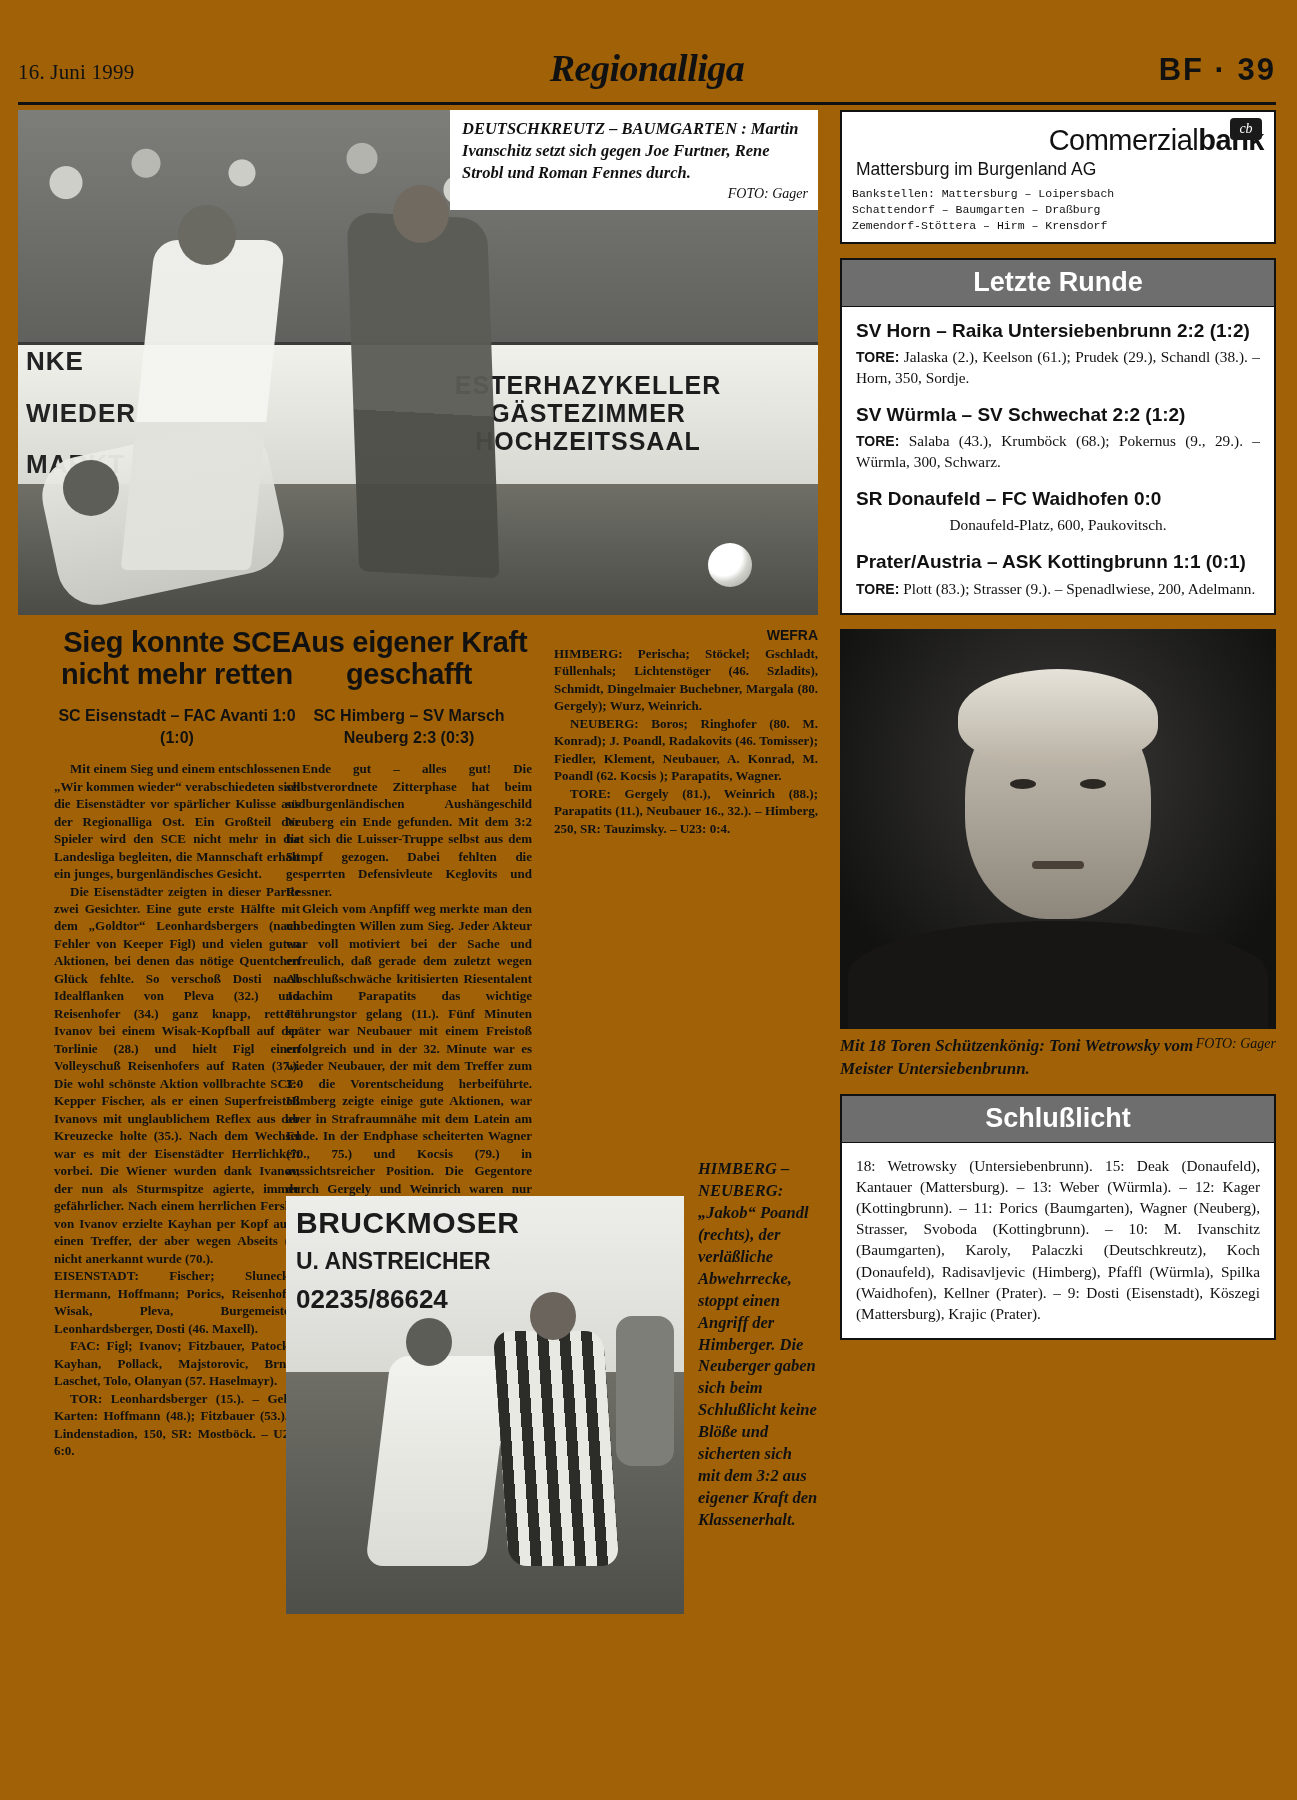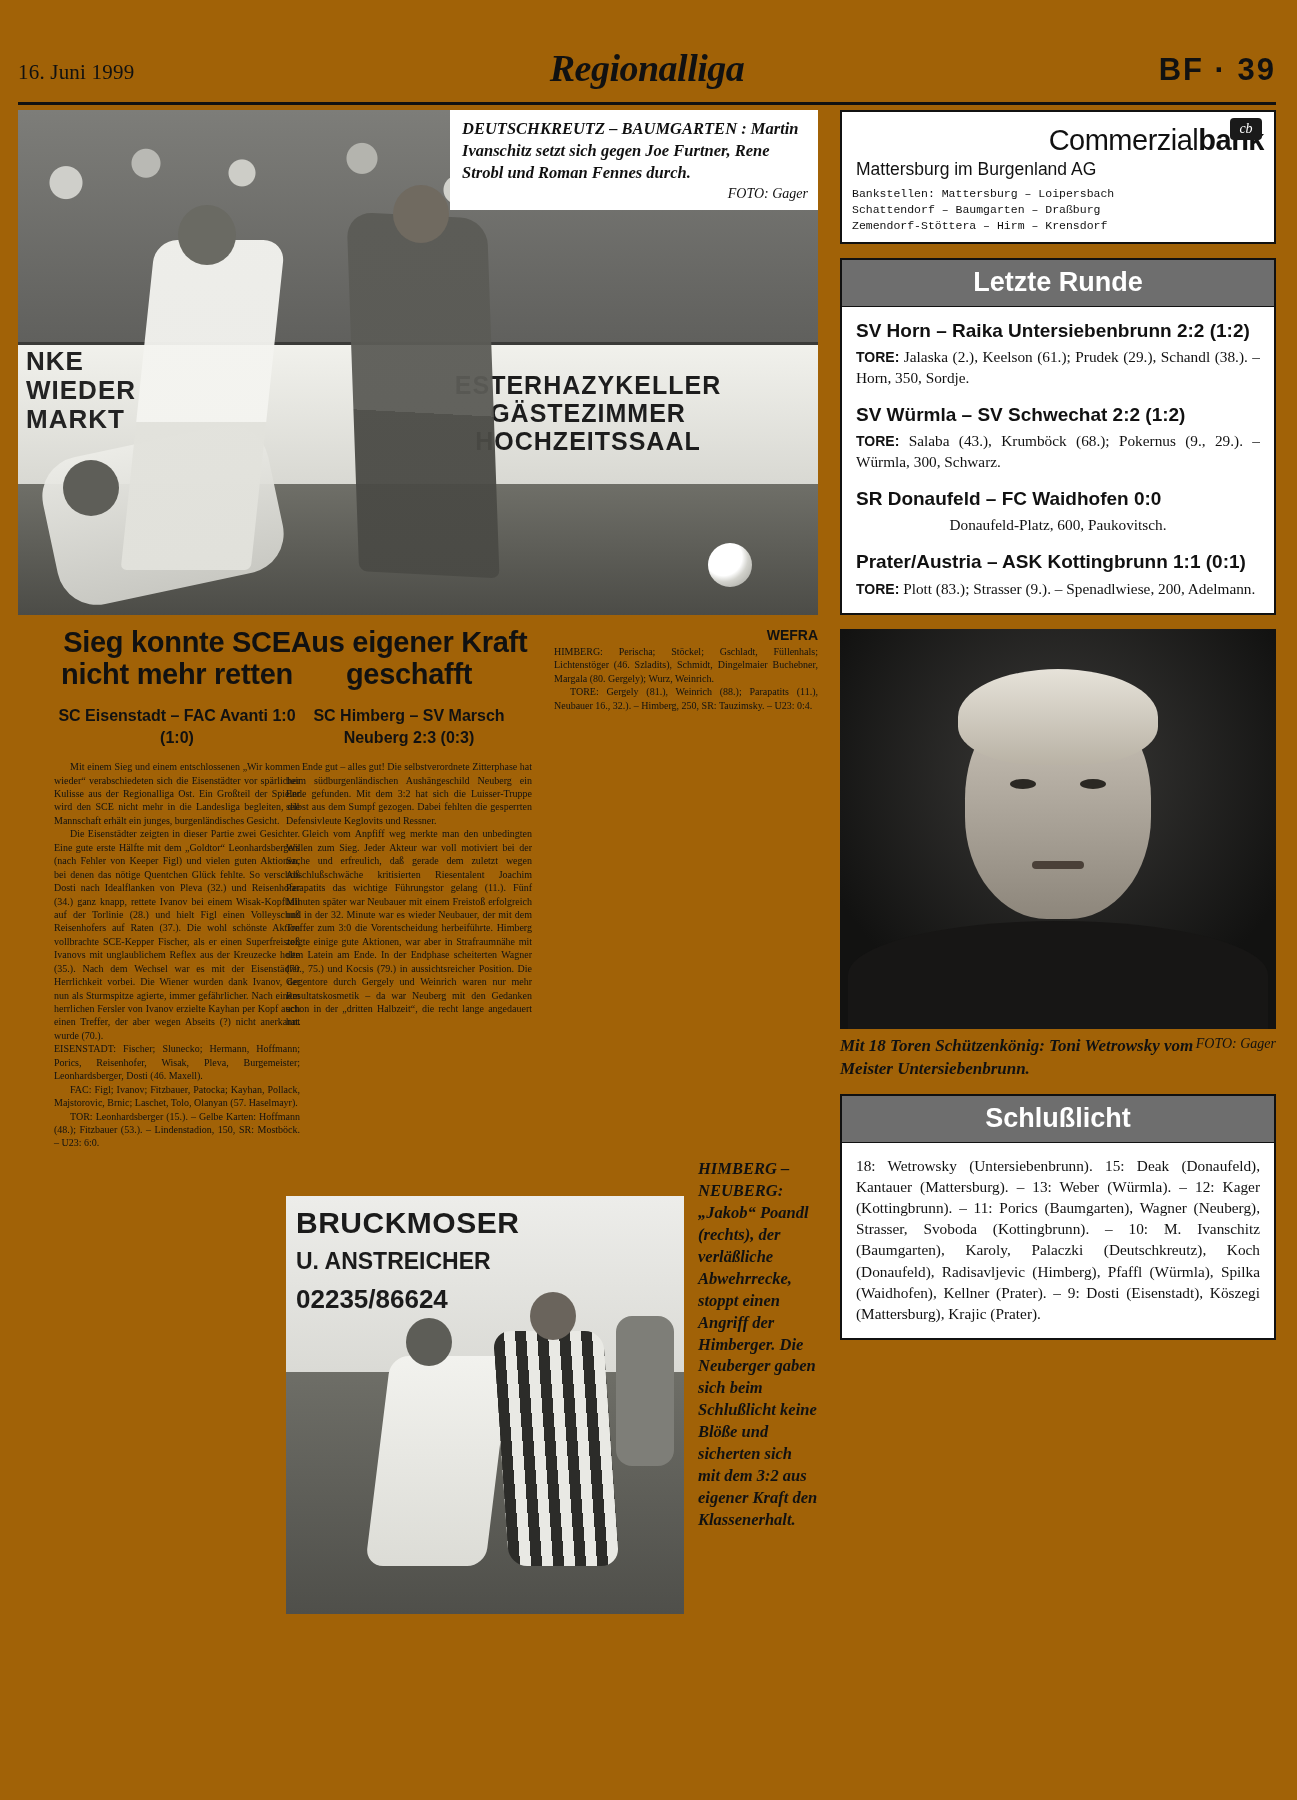--- a/index.html
+++ b/index.html
@@ -124,21 +124,21 @@
       radial-gradient(circle at 71% 31%, #c9c9c3 0 15px, transparent 16px),
       radial-gradient(circle at 83% 26%, #bcbcb6 0 14px, transparent 15px),
       radial-gradient(circle at 92% 33%, #d4d4ce 0 13px, transparent 14px),
       linear-gradient(#7d7d79,#5f5f5c); }
   .ph-board { position:absolute; left:0; top:46%; width:100%; height:28%;
      background:linear-gradient(#f1f1ec,#d8d8d2); border-top:3px solid #3a3a38; border-bottom:3px solid #3a3a38; }
   .ph-board-text { position:absolute; right:6px; top:47%; width:56%; height:26%;
      display:flex; flex-direction:column; justify-content:center; align-items:center;
      font-family:"Liberation Sans", sans-serif; font-weight:bold; font-size:25px; color:#1d1d1d; letter-spacing:1px; line-height:1.12; }
   .ph-board-text2 { position:absolute; left:8px; top:47%; width:40%; height:26%;
-     display:flex; flex-direction:column; justify-content:flex-start; align-items:flex-start;
+     display:flex; flex-direction:column; justify-content:space-between; align-items:flex-start;
      font-family:"Liberation Sans", sans-serif; font-weight:bold; font-size:26px; color:#232323; letter-spacing:1px; line-height:1.1; }
   .ph-pitch { position:absolute; left:0; top:74%; width:100%; height:26%;
      background:linear-gradient(#6f6f68,#4c4c47); }
   .ph-ball { position:absolute; right:66px; bottom:28px; width:44px; height:44px; border-radius:50%;
      background:radial-gradient(circle at 35% 32%, #ffffff 0 45%, #d2d2cc 60%, #9a9a94 100%); }
   .ph-p1 { position:absolute; left:120px; top:130px; width:130px; height:330px;
      background:linear-gradient(#f4f4f0 0 55%, #e2e2dc 55% 100%); transform:skewX(-6deg); border-radius:22px 22px 6px 6px; opacity:.95; }
   .ph-p2 { position:absolute; left:335px; top:105px; width:140px; height:360px;
      background:linear-gradient(#5b5b56 0 55%, #4a4a45 55% 100%); transform:skewX(5deg) rotate(3deg); border-radius:26px 26px 8px 8px; opacity:.95;}
   .ph-p3 { position:absolute; left:30px; top:330px; width:230px; height:150px;
@@ -174,26 +174,27 @@
   .art-sub {
     font-family: "Liberation Sans", sans-serif;
     font-weight: bold;
     font-size: 16px;
     text-align: center;
     line-height: 1.35;
     margin: 0 0 12px 0;
   }
   .art-p {
     font-family: "Liberation Serif", serif;
-    font-size: 10px;
+    font-size: 13px;
     line-height: 1.345;
     text-align: justify;
     margin: 0;
     text-indent: 16px;
     hyphens: auto;
+    font-weight: bold;
   }
   .art-p.noind { text-indent: 0; }
 
   
   .photo-bottom {
     position: absolute;
     left: 268px; top: 1086px;
     width: 398px;
     height: 418px;
     overflow: hidden;
@@ -416,20 +417,21 @@
           <h2 class="art-head">Aus eigener Kraft geschafft</h2>
           <div class="art-sub">SC Himberg – SV Marsch Neuberg 2:3 (0:3)</div>
           <p class="art-p">Ende gut – alles gut! Die selbstverordnete Zitterphase hat beim südburgenländischen Aushängeschild Neuberg ein Ende gefunden. Mit dem 3:2 hat sich die Luisser-Truppe selbst aus dem Sumpf gezogen. Dabei fehlten die gesperrten Defensivleute Keglovits und Ressner.</p>
           <p class="art-p">Gleich vom Anpfiff weg merkte man den unbedingten Willen zum Sieg. Jeder Akteur war voll motiviert bei der Sache und erfreulich, daß gerade dem zuletzt wegen Abschlußschwäche kritisierten Riesentalent Joachim Parapatits das wichtige Führungstor gelang (11.). Fünf Minuten später war Neubauer mit einem Freistoß erfolgreich und in der 32. Minute war es wieder Neubauer, der mit dem Treffer zum 3:0 die Vorentscheidung herbeiführte. Himberg zeigte einige gute Aktionen, war aber in Strafraumnähe mit dem Latein am Ende. In der Endphase scheiterten Wagner (70., 75.) und Kocsis (79.) in aussichtsreicher Position. Die Gegentore durch Gergely und Weinrich waren nur mehr Resultatskosmetik – da war Neuberg mit den Gedanken schon in der „dritten Halbzeit“, die recht lange angedauert hat.</p>
         </div>
 
         <div class="col col3">
           <p class="art-p noind"></p>
           <p class="art-p" style="text-align:right;text-indent:0;font-weight:bold;font-family:'Liberation Sans',sans-serif;font-size:14px;">WEFRA</p>
           <p class="art-p noind">HIMBERG: Perischa; Stöckel; Gschladt, Füllenhals; Lichtenstöger (46. Szladits), Schmidt, Dingelmaier Buchebner, Margala (80. Gergely); Wurz, Weinrich.</p>
+          <p class="art-p">NEUBERG: Boros; Ringhofer (80. M. Konrad); J. Poandl, Radakovits (46. Tomisser); Fiedler, Klement, Neubauer, A. Konrad, M. Poandl (62. Kocsis ); Parapatits, Wagner.</p>
           <p class="art-p">TORE: Gergely (81.), Weinrich (88.); Parapatits (11.), Neubauer 16., 32.). – Himberg, 250, SR: Tauzimsky. – U23: 0:4.</p>
         </div>
       </div>
 
       <div class="photo-bottom">
         <div class="pb-board"></div>
         <div class="pb-board-t1">BRUCKMOSER</div>
         <div class="pb-board-t2">U. ANSTREICHER</div>
         <div class="pb-board-t3">02235/86624</div>
         <div class="pb-grass"></div>

